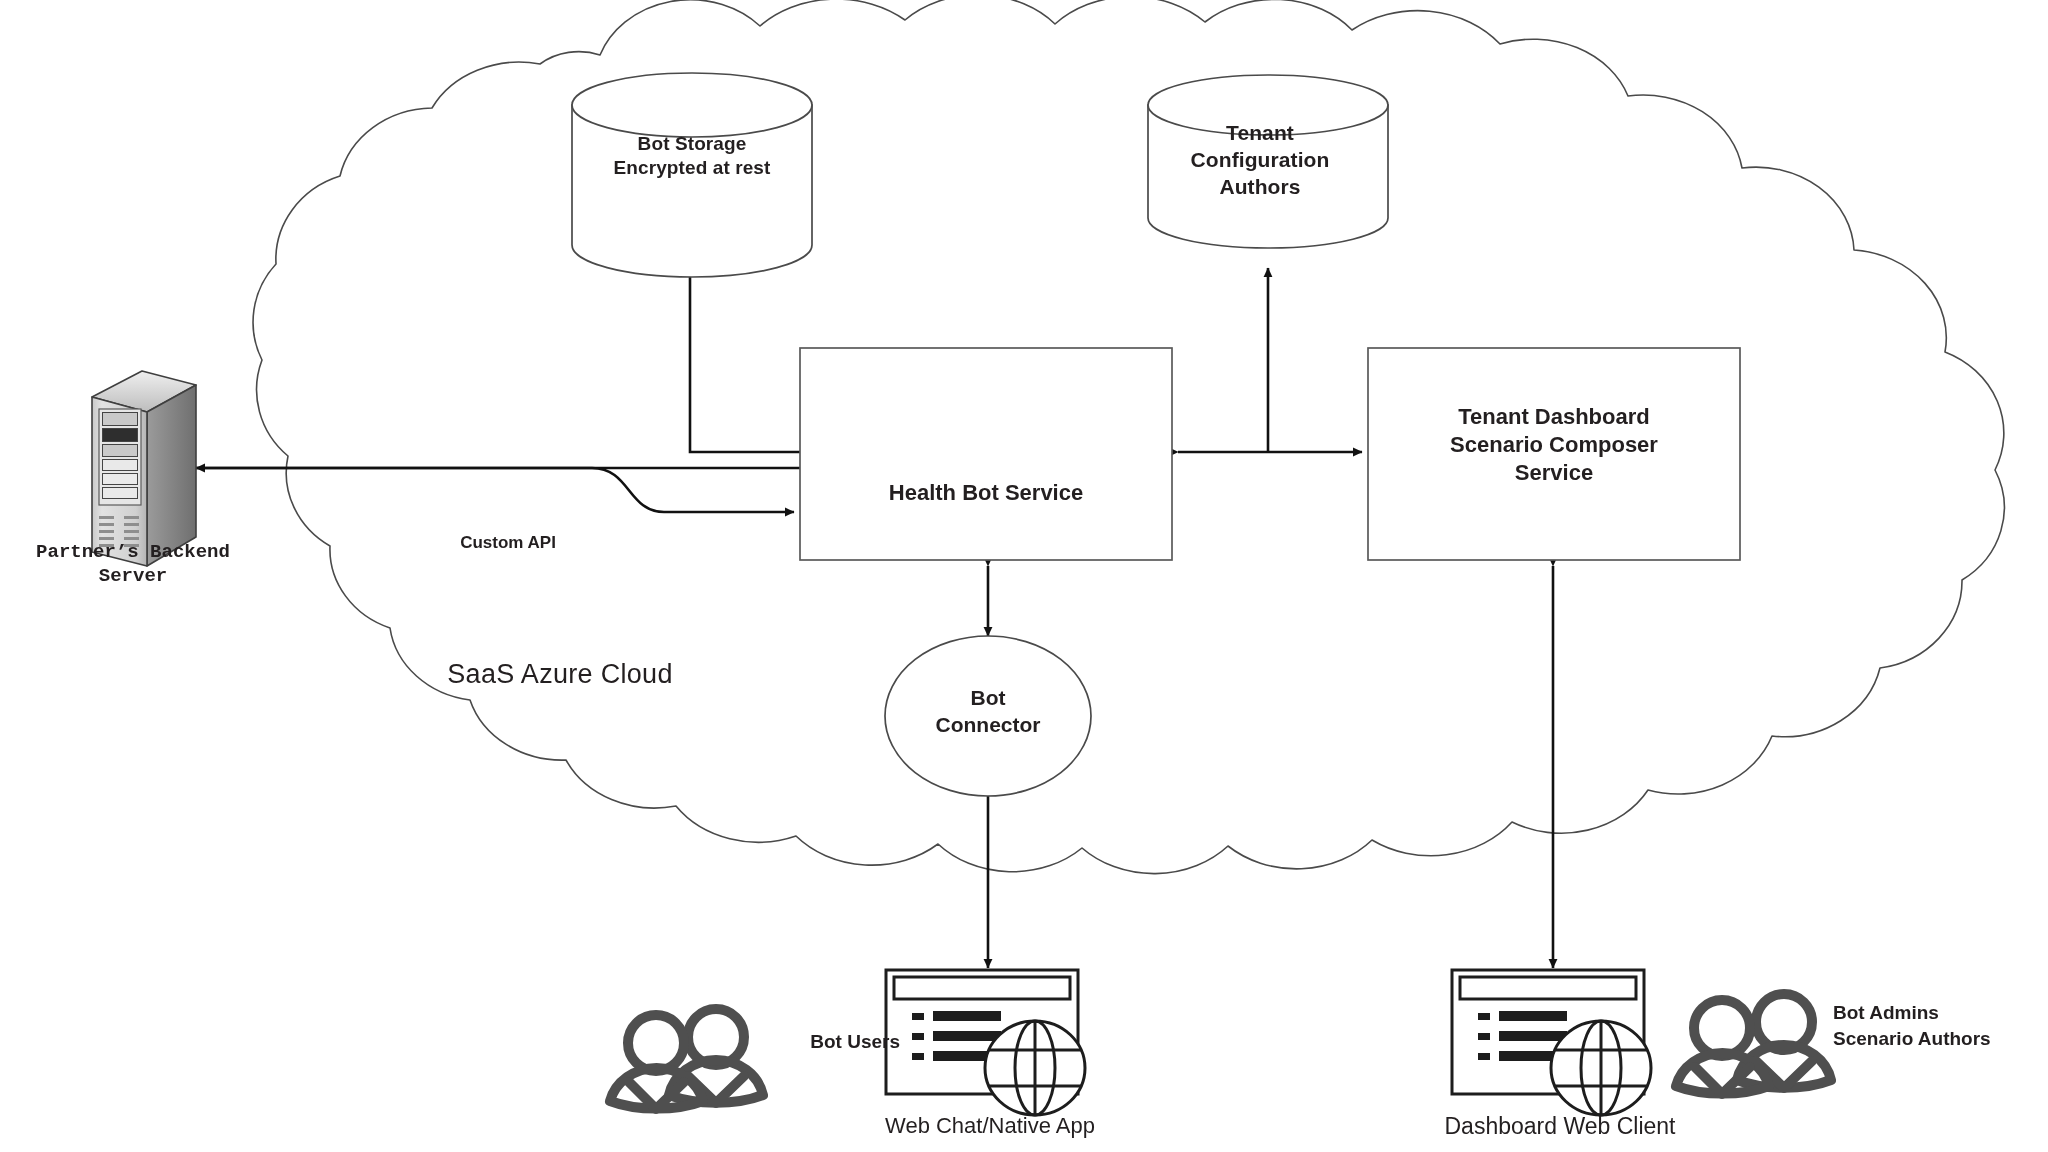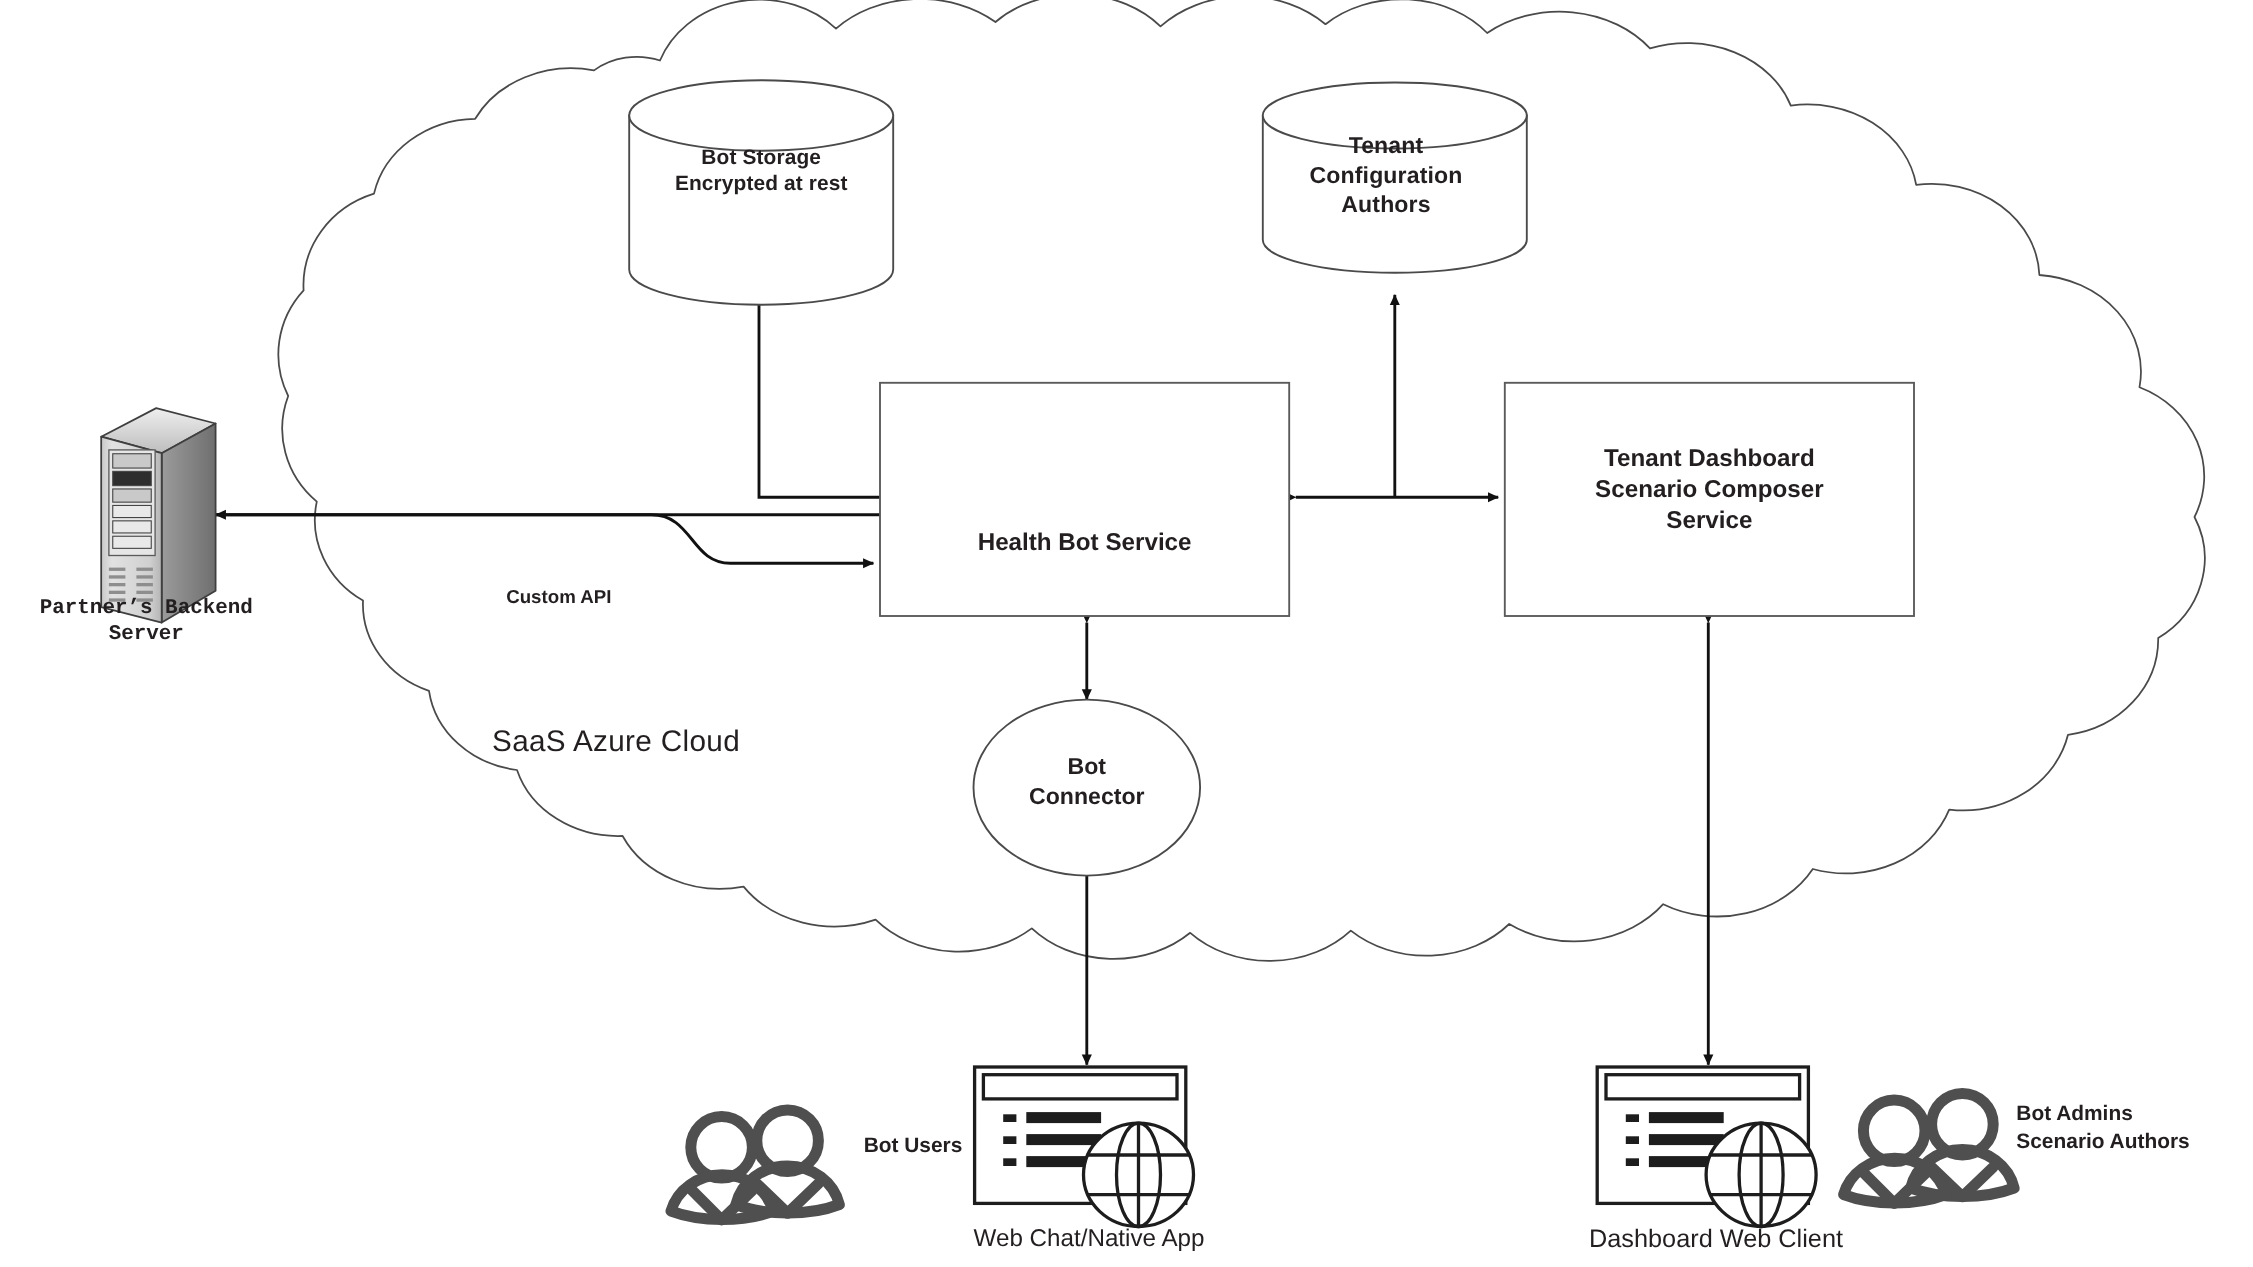--- a/index.html
+++ b/index.html
@@ -19,21 +19,21 @@
        color:#231f20;white-space:pre-line;pointer-events:none;}
 
   .lbl-botstorage{left:572px;top:132px;width:240px;font-size:19px;font-weight:600;letter-spacing:.1px;}
   .lbl-tenantstore{left:1150px;top:120px;width:220px;font-size:21px;font-weight:600;letter-spacing:.1px;}
   .lbl-healthbot{left:800px;top:435px;width:372px;font-size:22px;font-weight:700;margin-top:44px;}
   .lbl-tenantdash{left:1368px;top:403px;width:372px;font-size:22px;font-weight:600;}
   .lbl-botconnector{left:885px;top:685px;width:206px;font-size:21px;font-weight:700;}
   .lbl-cloudname{left:390px;top:657px;width:340px;font-size:27px;font-weight:500;letter-spacing:.3px;}
   .lbl-customapi{left:418px;top:494px;width:180px;font-size:17px;font-weight:600;margin-top:38px;}
   .lbl-server{left:0px;top:540px;width:266px;font-size:19px;font-weight:600;font-family:Liberation Mono, monospace;}
-  .lbl-botusers{left:760px;top:1030px;width:140px;font-size:19px;font-weight:600;text-align:center;}
+  .lbl-botusers{left:760px;top:1030px;width:140px;font-size:19px;font-weight:600;text-align:right;}
   .lbl-botadmins{left:1833px;top:1000px;width:220px;font-size:19px;font-weight:600;text-align:left;line-height:1.38;}
   .lbl-webchat{left:790px;top:1112px;width:400px;font-size:22px;font-weight:500;}
   .lbl-dashclient{left:1380px;top:1112px;width:360px;font-size:23px;font-weight:400;}
 </style>
 </head>
 <body>
 
 <div id="stage">
 
 <svg id="diagram" viewBox="0 0 2048 1152" xmlns="http://www.w3.org/2000/svg">

